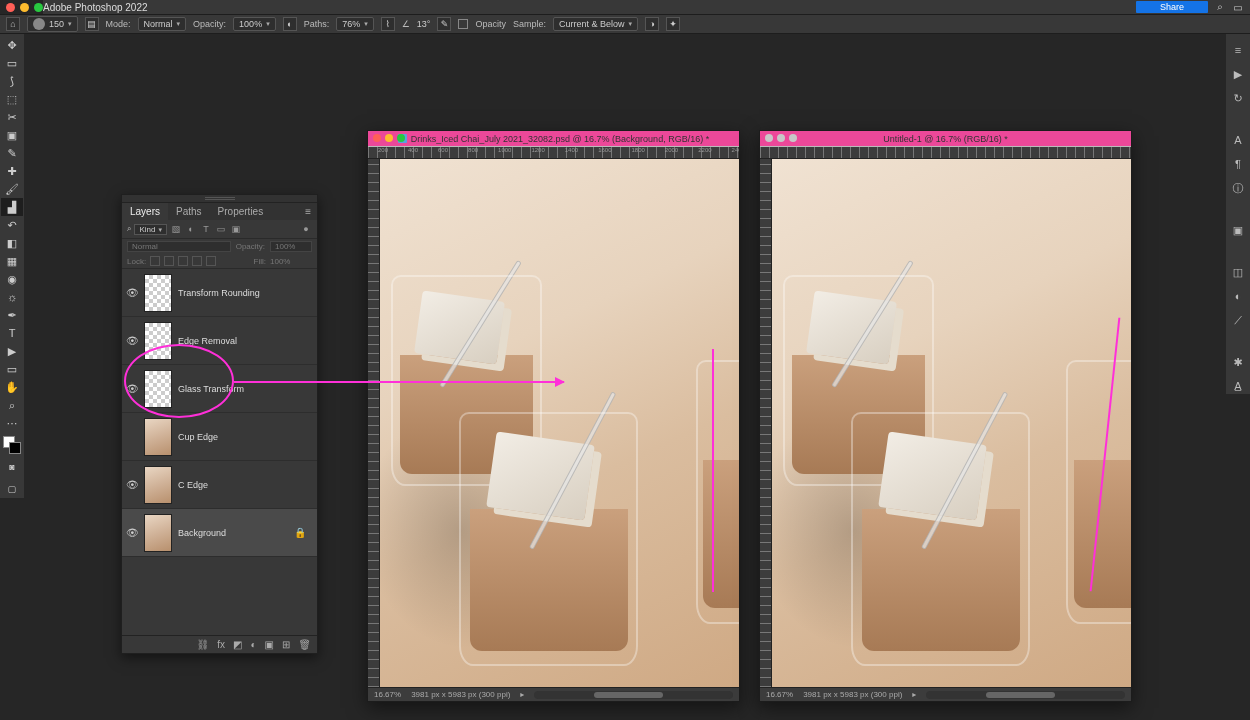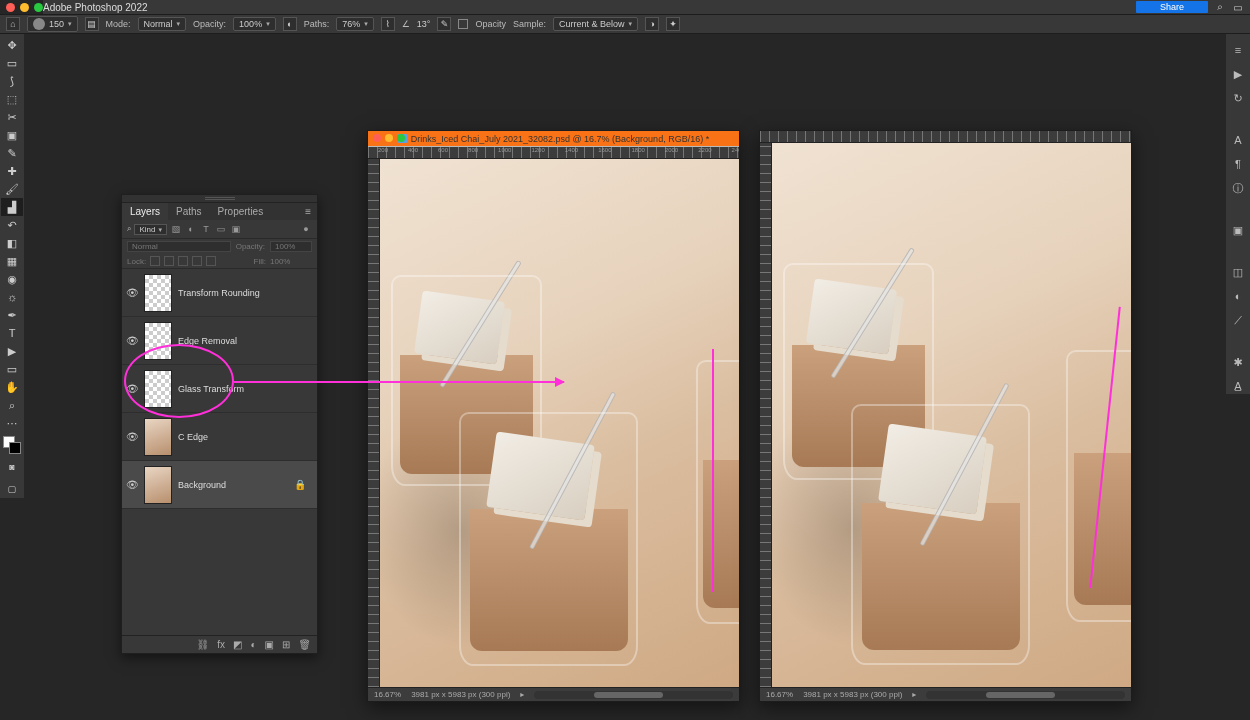--- a/index.html
+++ b/index.html
@@ -66,21 +66,21 @@
       linear-gradient(45deg,#ccc 25%,#fff 25%,#fff 75%,#ccc 75%);
       background-size:8px 8px; background-position:0 0,4px 4px;}
   .thumb.img { background:linear-gradient(160deg,#e9d6c3 0%,#d0b298 50%,#b8906d 100%); }
   .lname { font-size:9px; color:#ddd; }
   .lock { margin-left:auto; margin-right:6px; color:#aaa; font-size:10px;}
 
   .lp-footer { height:18px; border-top:1px solid #222; display:flex; align-items:center; justify-content:flex-end; gap:8px; padding:0 6px; color:#aaa; font-size:10px;}
 
   
   .docwin { position:absolute; background:#535353; border:1px solid #1c1c1c; box-shadow:0 6px 18px rgba(0,0,0,.5); display:flex; flex-direction:column;}
-  .doc-title { height:16px; background:#f97316; color:#333; font-size:9px; display:flex; align-items:center; justify-content:center; position:relative; border-bottom:1px solid #bbb;}
+  .doc-title { height:16px; background:#ec4899; color:#333; font-size:9px; display:flex; align-items:center; justify-content:center; position:relative; border-bottom:1px solid #bbb;}
   .doc-title .dots{ position:absolute; left:5px; top:3px; display:flex; gap:4px;}
   .doc-title .dots span{ width:8px; height:8px; border-radius:50%; background:#ccc;}
   .doc-title .dots .r{background:#ff5f57;} .doc-title .dots .y{background:#febc2e;} .doc-title .dots .g{background:#28c840;}
   .doc-title .dots.grey span{ background:#c7c7c7;}
   .doc-title .doc-icon{width:9px;height:9px;background:#5aa0e0;margin-right:4px;display:inline-block;border-radius:1px;}
   .ruler-h { height:12px; background:#3c3c3c; border-bottom:1px solid #222; position:relative; overflow:hidden;}
   .ruler-h .ticks{position:absolute;inset:0;background:repeating-linear-gradient(90deg,#777 0,#777 1px,transparent 1px,transparent 9px);}  
   .ruler-h .nums{position:absolute;top:0;left:10px;right:0;font-size:6px;color:#999;display:flex;gap:20px;}
   .doc-body { flex:1; display:flex; background:#3c3c3c; }
   .ruler-v { width:12px; background:#3c3c3c; border-right:1px solid #222; background-image:repeating-linear-gradient(0deg,#777 0,#777 1px,transparent 1px,transparent 9px);}
@@ -264,20 +264,25 @@
         <span class="eye">👁</span>
         <div class="thumb checker"></div>
         <span class="lname">Edge Removal</span>
       </div>
       <div class="layer">
         <span class="eye">👁</span>
         <div class="thumb checker"></div>
         <span class="lname">Glass Transform</span>
       </div>
       <div class="layer">
+        <span class="eye" style="opacity:.2"></span>
+        <div class="thumb img"></div>
+        <span class="lname">Cup Edge</span>
+      </div>
+      <div class="layer">
         <span class="eye">👁</span>
         <div class="thumb img"></div>
         <span class="lname">C Edge</span>
       </div>
       <div class="layer selected">
         <span class="eye">👁</span>
         <div class="thumb img"></div>
         <span class="lname">Background</span>
         <span class="lock">🔒</span>
       </div>
@@ -352,20 +357,28 @@
     </div>
     <div class="doc-status">
       <span>16.67%</span>
       <span>3981 px x 5983 px (300 ppi)</span>
       <span style="font-size:8px">▸</span>
       <div class="scroll"></div>
     </div>
   </div>
 
   <div class="docwin" style="left:735px; top:96px; width:373px; height:572px;">
+    <div class="doc-title">
+      <div class="dots grey">
+          <span></span>
+          <span></span>
+          <span></span>
+        </div>
+      <span>Untitled-1 @ 16.7% (RGB/16) *</span>
+    </div>
     <div class="ruler-h">
         <div class="ticks"></div>
       </div>
     <div class="doc-body">
       <div class="ruler-v"></div>
       <div class="img-area">
         <div class="photo">
           <div class="photo-bg"></div>
           <div class="shadow" style="left:-5%;top:48%;width:55%;height:45%;transform:rotate(-8deg)"></div>
           <div class="glass" style="left:3%; top:22%; width:42%; height:40%;">

